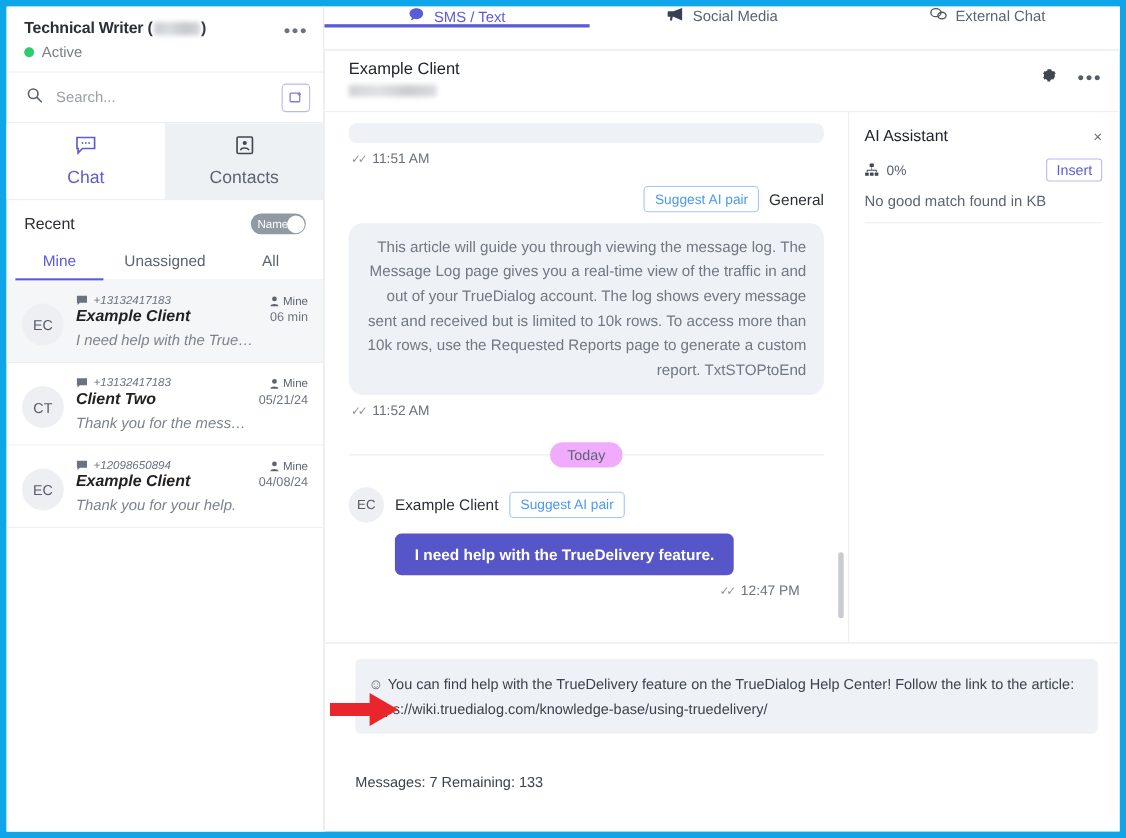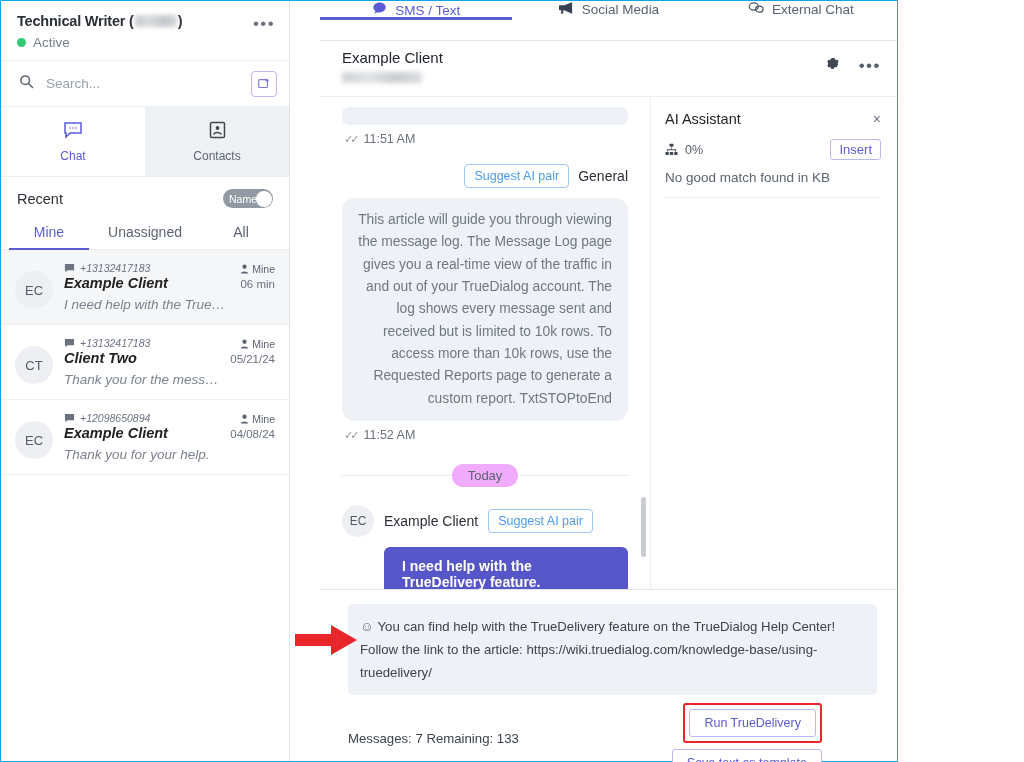--- a/index.html
+++ b/index.html
@@ -4,25 +4,24 @@
 <style>
   * { box-sizing: border-box; margin: 0; padding: 0; }
   html, body {
     width: 1024px; height: 762px;
     font-family: "Liberation Sans", sans-serif;
     background: #ffffff;
     overflow: hidden;
   }
   .app {
     position: relative;
-    width: 898px; height: 762px;
+    width: 1024px; height: 762px;
     display: flex;
-    border: 1px solid #0ea5e9;
+    border: 6px solid #0ea5e9;
     background: #fff;
-    gap: 30px;
   }
 
   
   .sidebar {
     width: 289px; height: 100%;
     display: flex; flex-direction: column;
     border-right: 1px solid #dfe1e6;
     background: #ffffff;
   }
   .sb-header {
@@ -74,21 +73,21 @@
     border: 1px solid #b9baf0; border-radius: 4px;
     display: flex; align-items: center; justify-content: center;
     cursor: pointer; background: #fff;
   }
 
   .sb-tabs { display: flex; height: 70px; border-bottom: 1px solid #eceef0; }
   .sb-tab {
     flex: 1; display: flex; flex-direction: column;
     align-items: center; justify-content: center; gap: 7px;
     cursor: pointer;
-    font-size: 12px;
+    font-size: 16px;
   }
   .sb-tab.active { color: #5b5bd6; background: #fff; }
   .sb-tab.inactive { color: #5c6470; background: #eef1f4; }
 
   .sb-recent {
     display: flex; align-items: center; justify-content: space-between;
     padding: 12px 16px 8px 16px;
   }
   .sb-recent-label { font-size: 14.5px; color: #2b2f36; font-weight: 400; }
   .toggle-pill {
@@ -571,26 +570,20 @@
 
     <div class="compose">
       <div class="compose-top">
         <div class="compose-box">
           <span class="smiley">☺</span><span>You can find help with the TrueDelivery feature on the TrueDialog Help Center! Follow the link to the article: https://wiki.truedialog.com/knowledge-base/using-truedelivery/</span>
         </div>
       </div>
 
       <div class="compose-bottom">
         <span class="msg-counter">Messages: 7 Remaining: 133</span>
-        <div class="right-actions">
-          <div class="run-wrap">
-            <button class="ghost-btn">Run TrueDelivery</button>
-          </div>
-          <button class="ghost-btn">Save text as template</button>
-        </div>
       </div>
     </div>
 
   </section>
 
   <svg class="red-arrow" viewBox="0 0 64 34">
     <path d="M0 11 h36 v-9 l26 15 -26 15 v-9 H0 z" fill="#e8262b"></path>
   </svg>
 
 </div>

